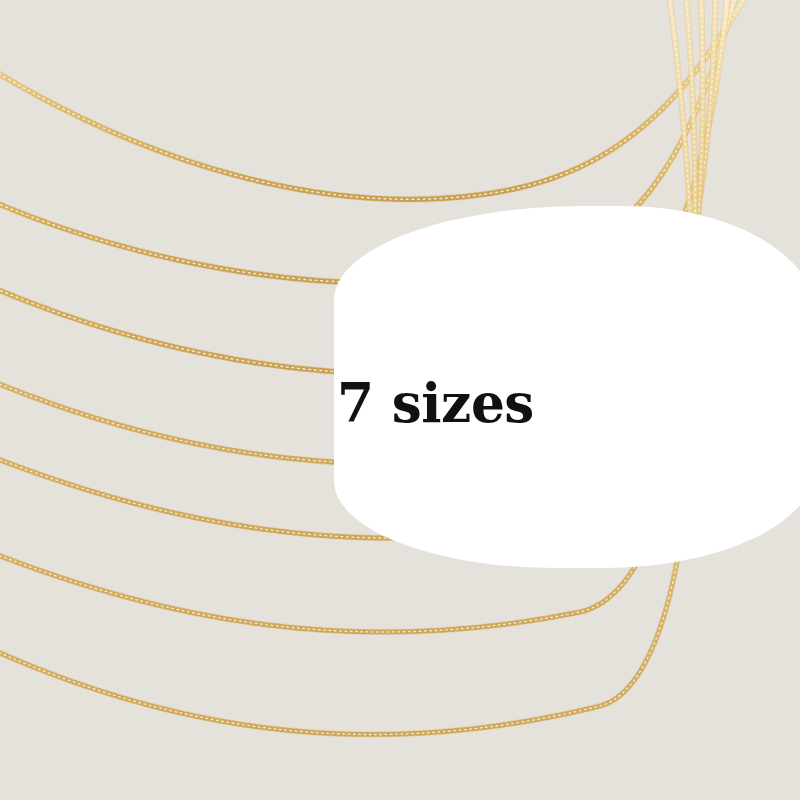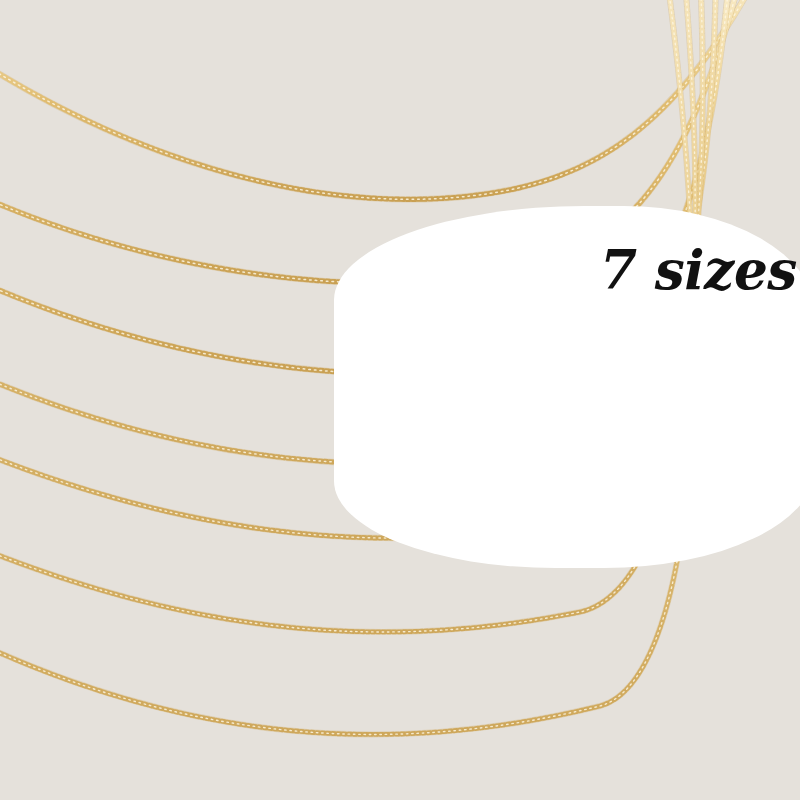--- a/index.html
+++ b/index.html
@@ -42,26 +42,25 @@
     background: #ffffff;
     border-radius: 52% 40% 44% 46% / 26% 30% 28% 24%;
   }
   .card-inner {
     position: absolute;
     left: 0;
     top: 0;
     width: 466px;
     height: 362px;
     display: flex;
-    flex-direction: column;
-    align-items: flex-end;
+    flex-direction: row;
+    align-items: center;
     justify-content: flex-start;
     padding-top: 36px;
     box-sizing: border-box;
-    font-style: italic;
   }
 
   .card-title {
     font-family: "DejaVu Serif", "Liberation Serif", serif;
     font-weight: 700;
     font-size: 55px;
     line-height: 1;
     letter-spacing: -0.5px;
     color: #111111;
     margin: 0 0 6px 0;

